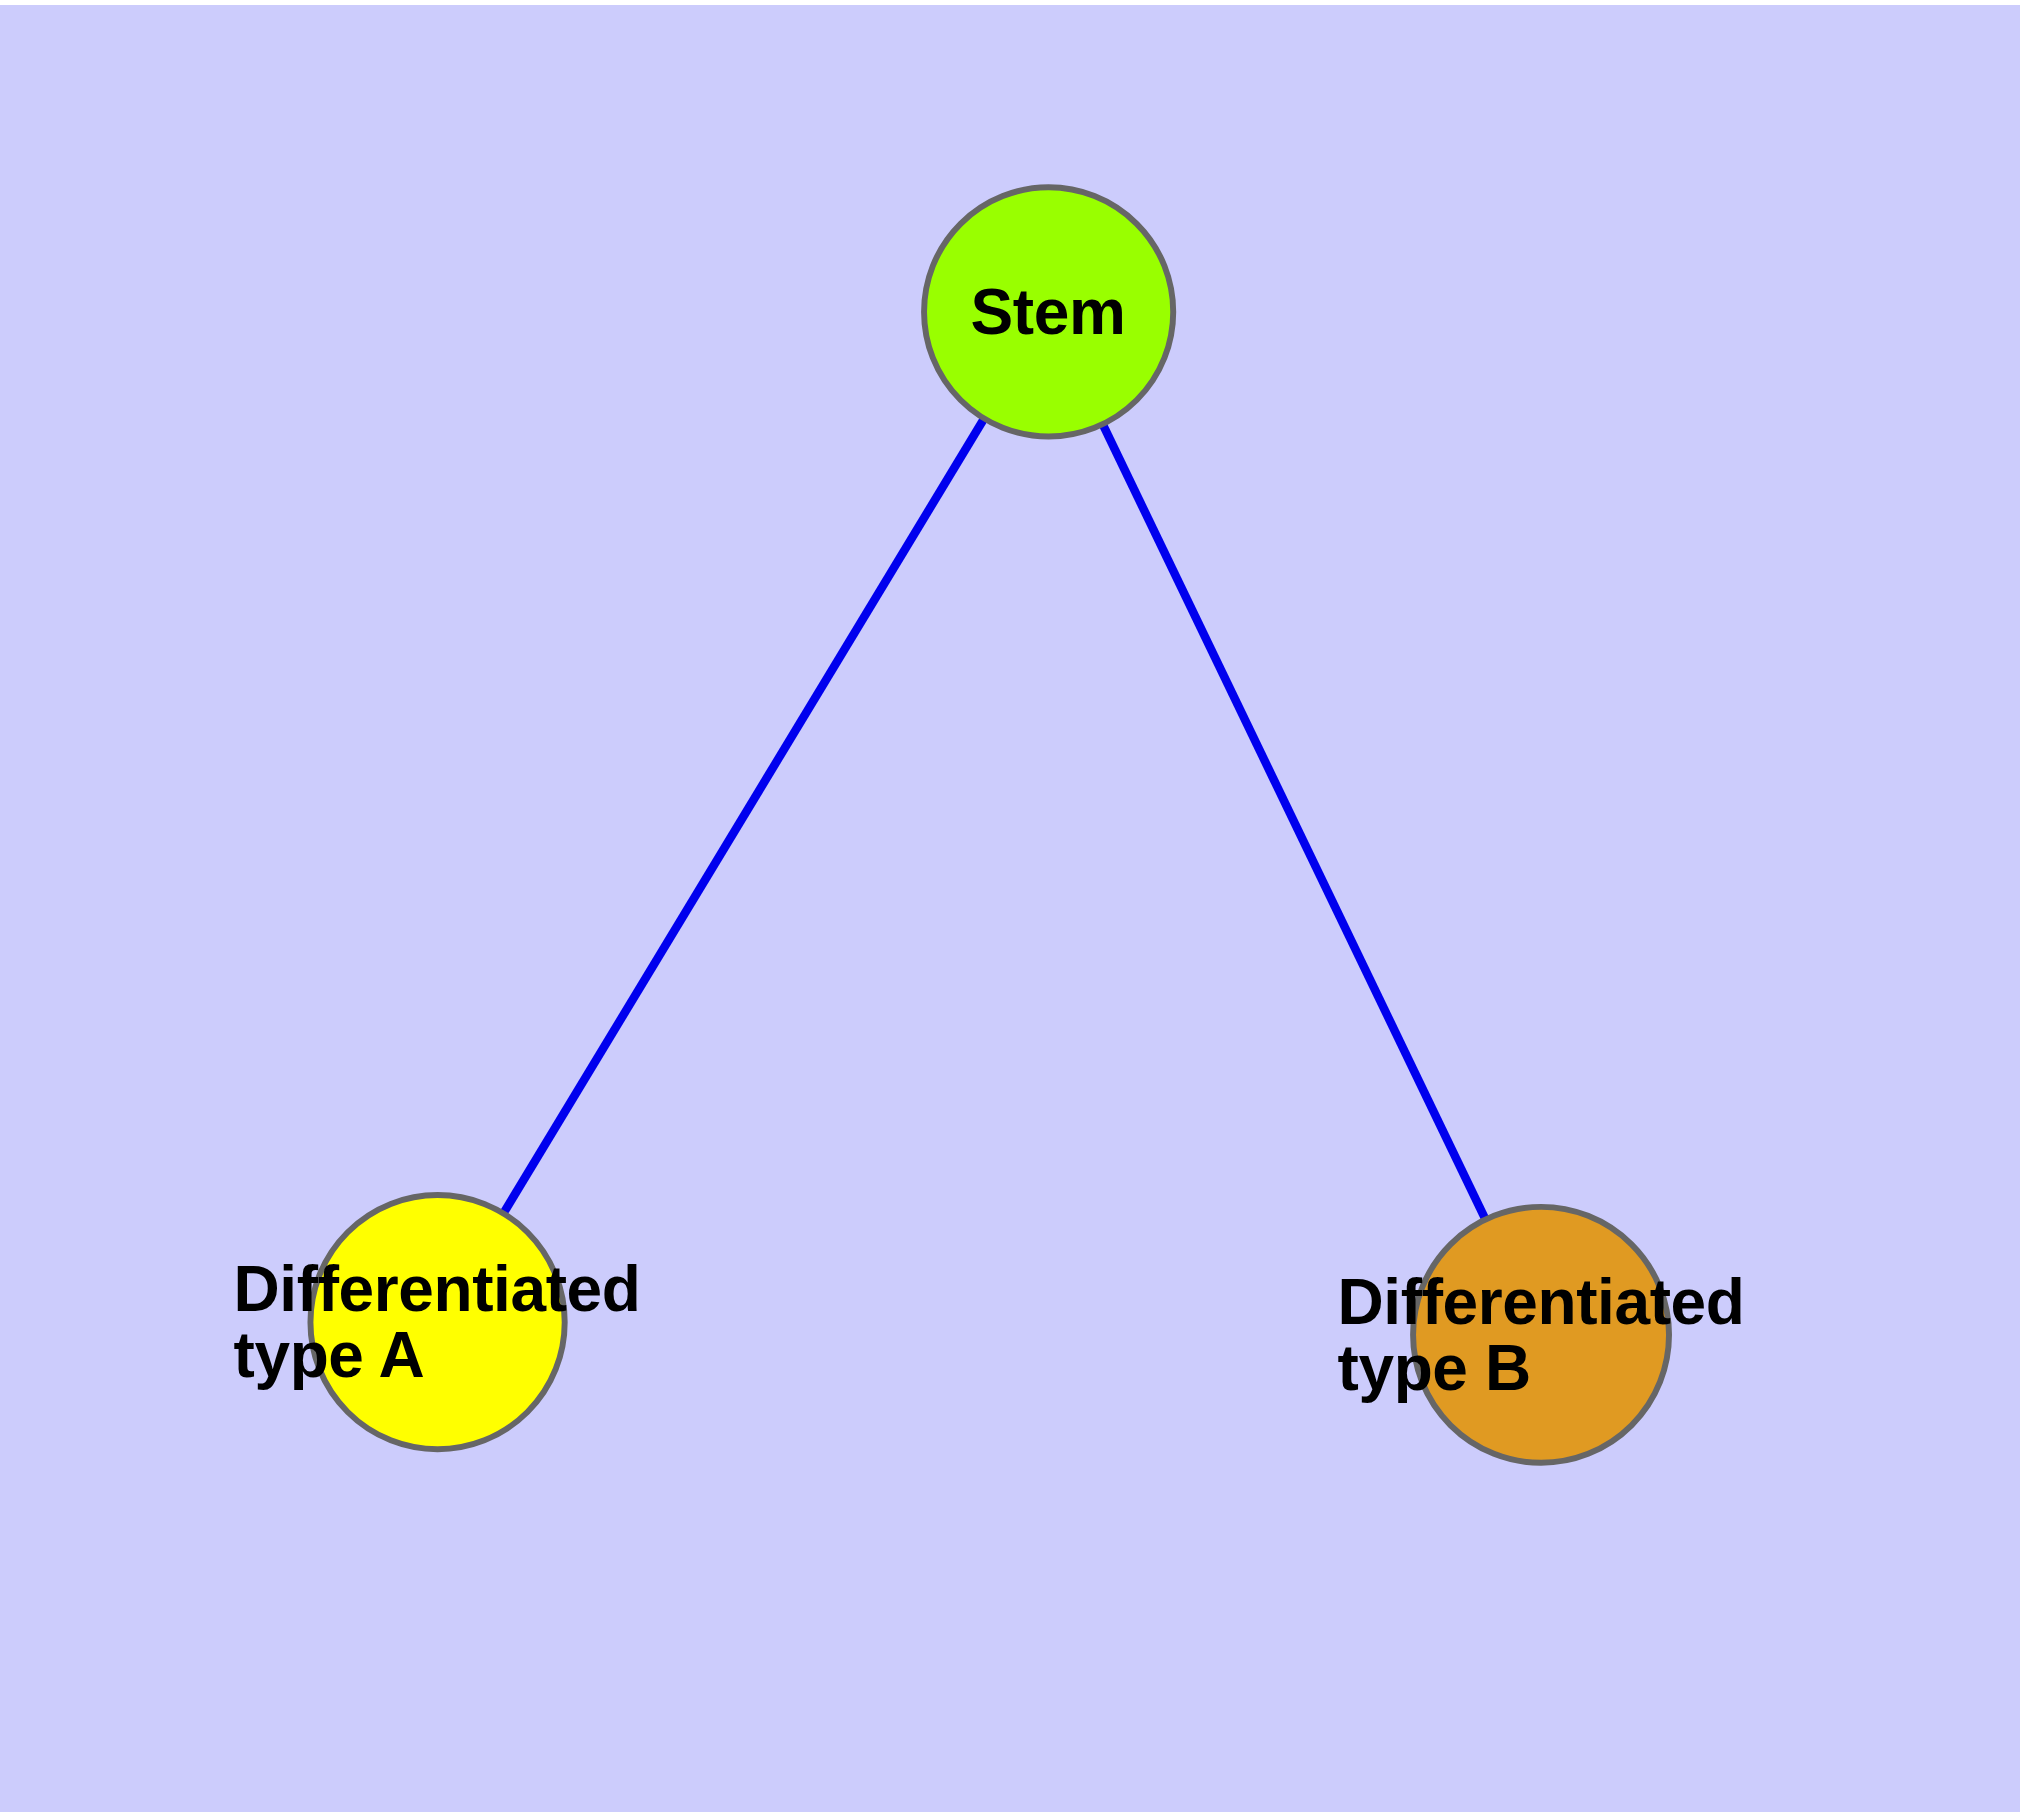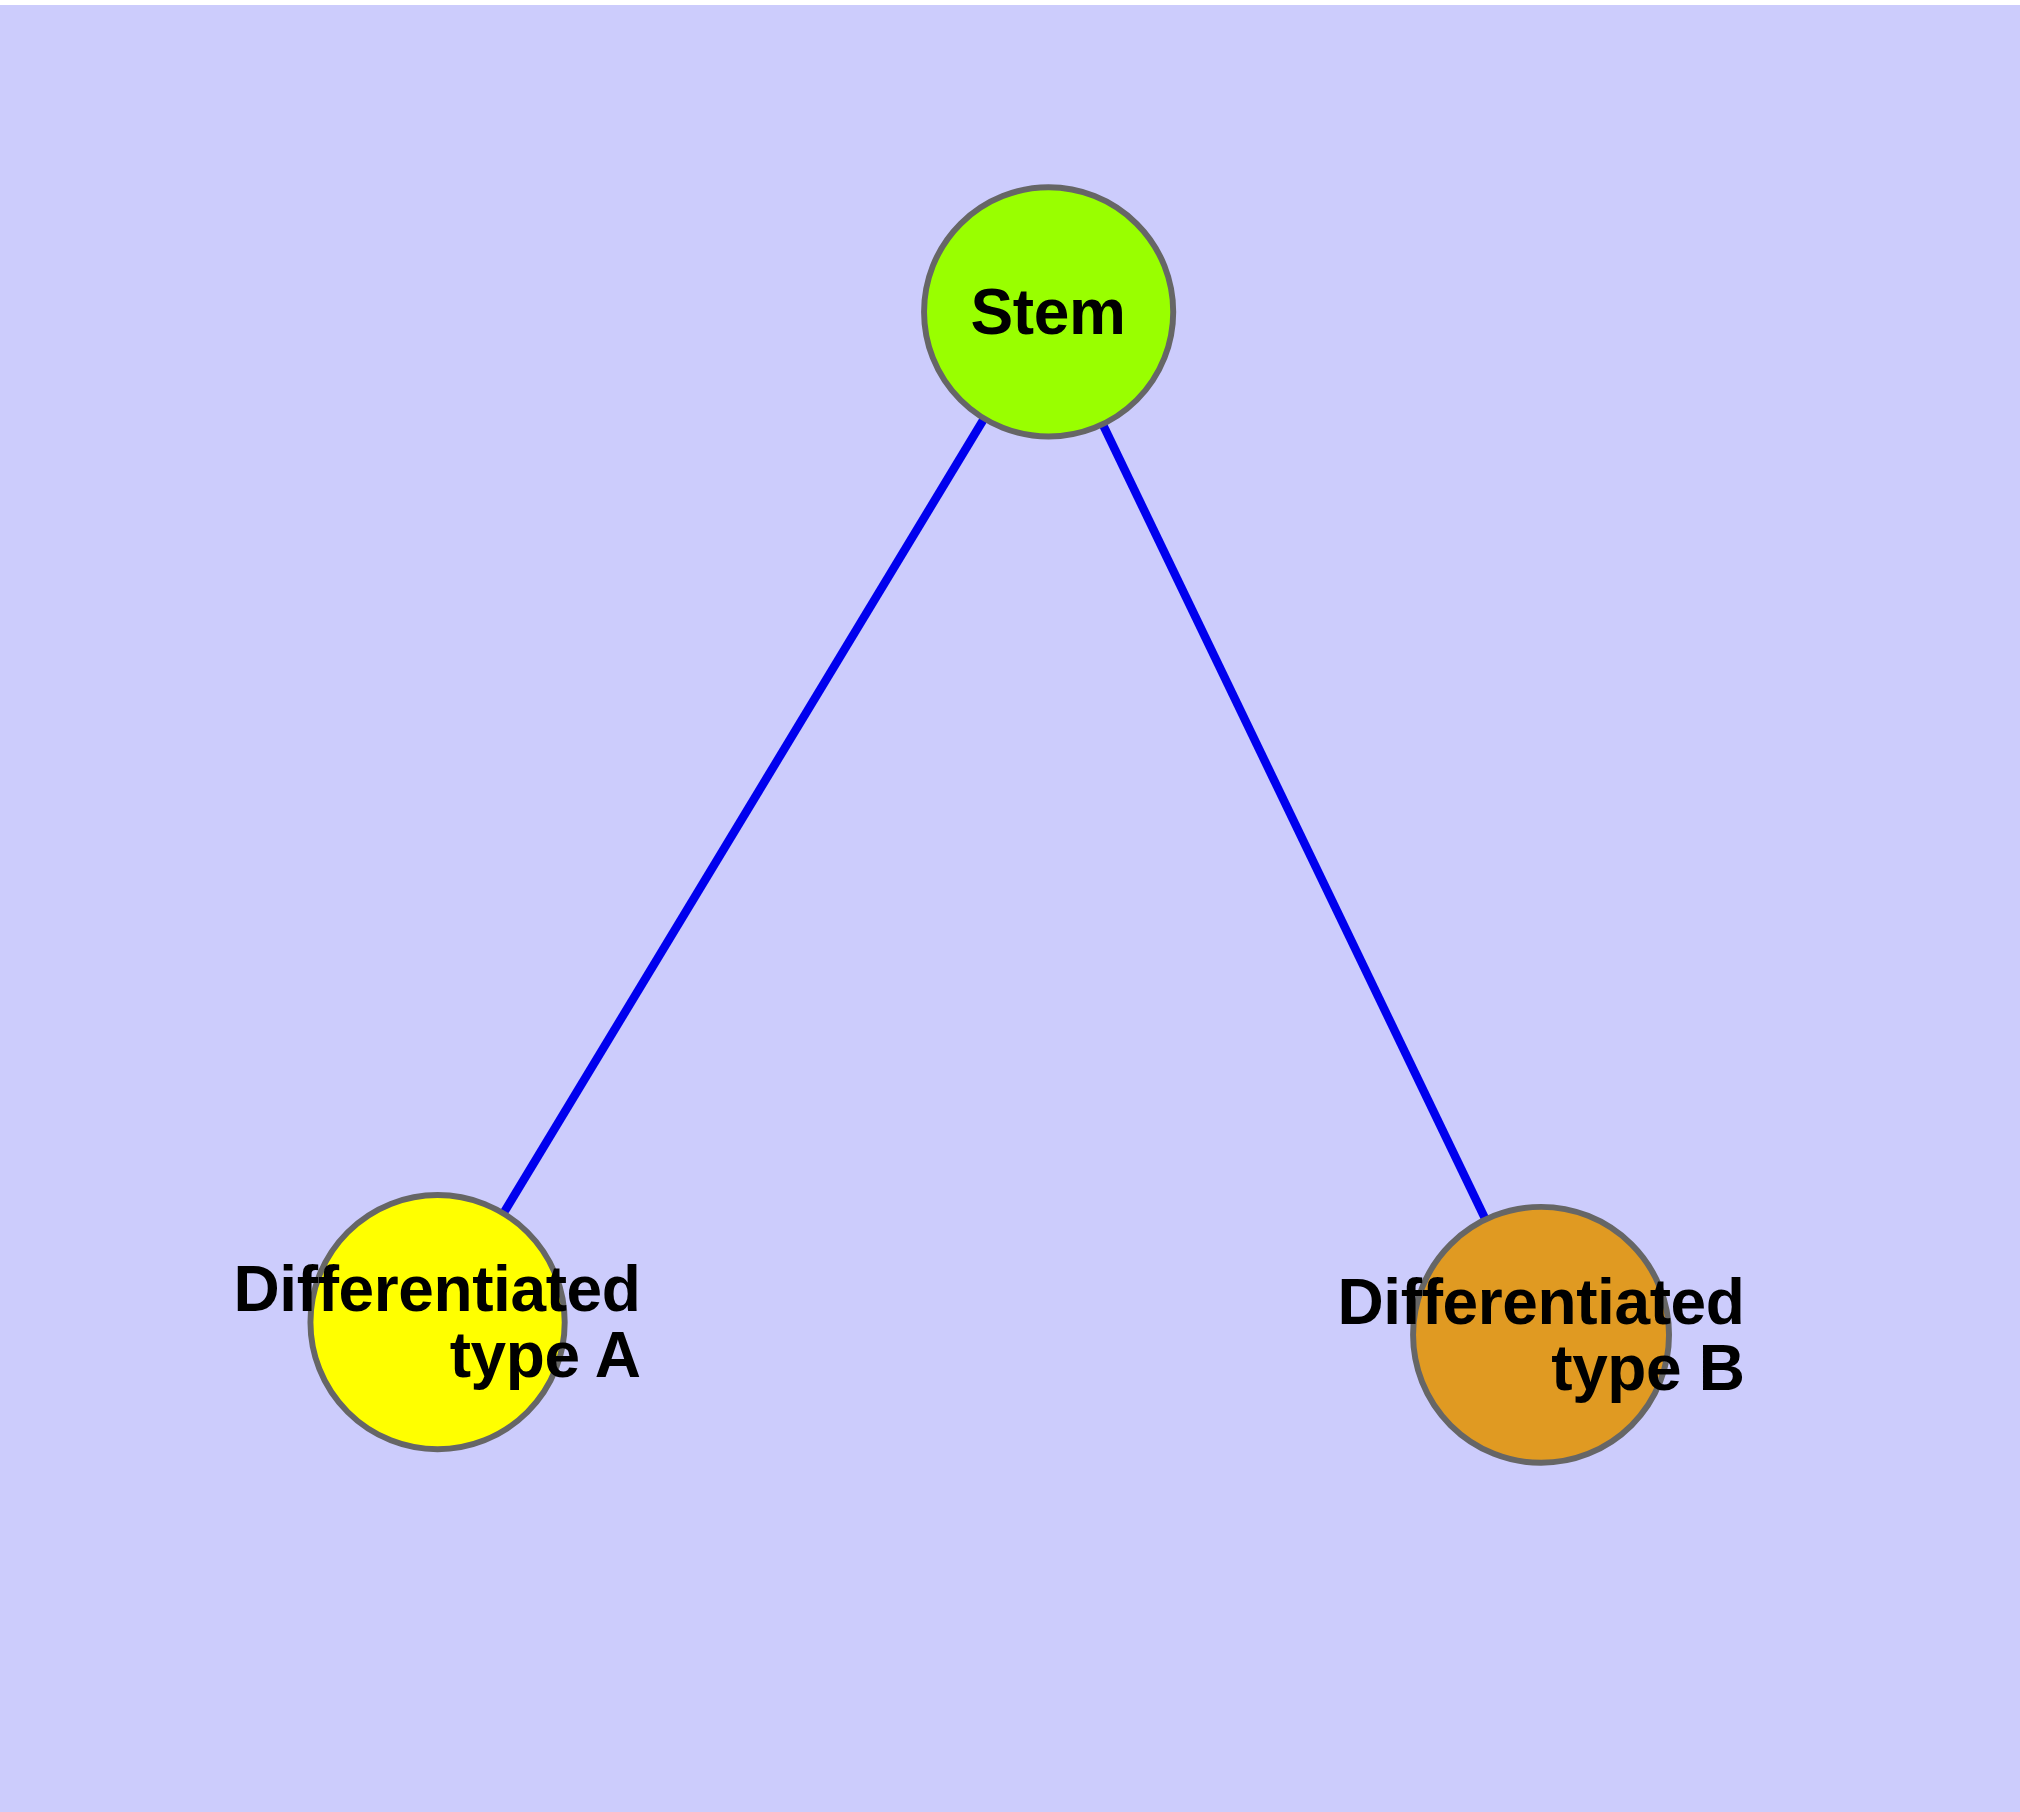--- a/index.html
+++ b/index.html
@@ -26,21 +26,21 @@
   }
   #graph-svg {
     position: absolute;
     left: 0;
     top: 0;
     width: 2021px;
     height: 1812px;
   }
   .node-label {
     position: absolute;
-    text-align: right;
+    text-align: left;
     color: #000000;
     font-weight: bold;
     font-size: 64px;
     line-height: 66px;
     white-space: pre;
     letter-spacing: -0.4px;
     transform: translate(-50%, -50%);
     pointer-events: none;
     font-family: "Liberation Sans", sans-serif;
   }

